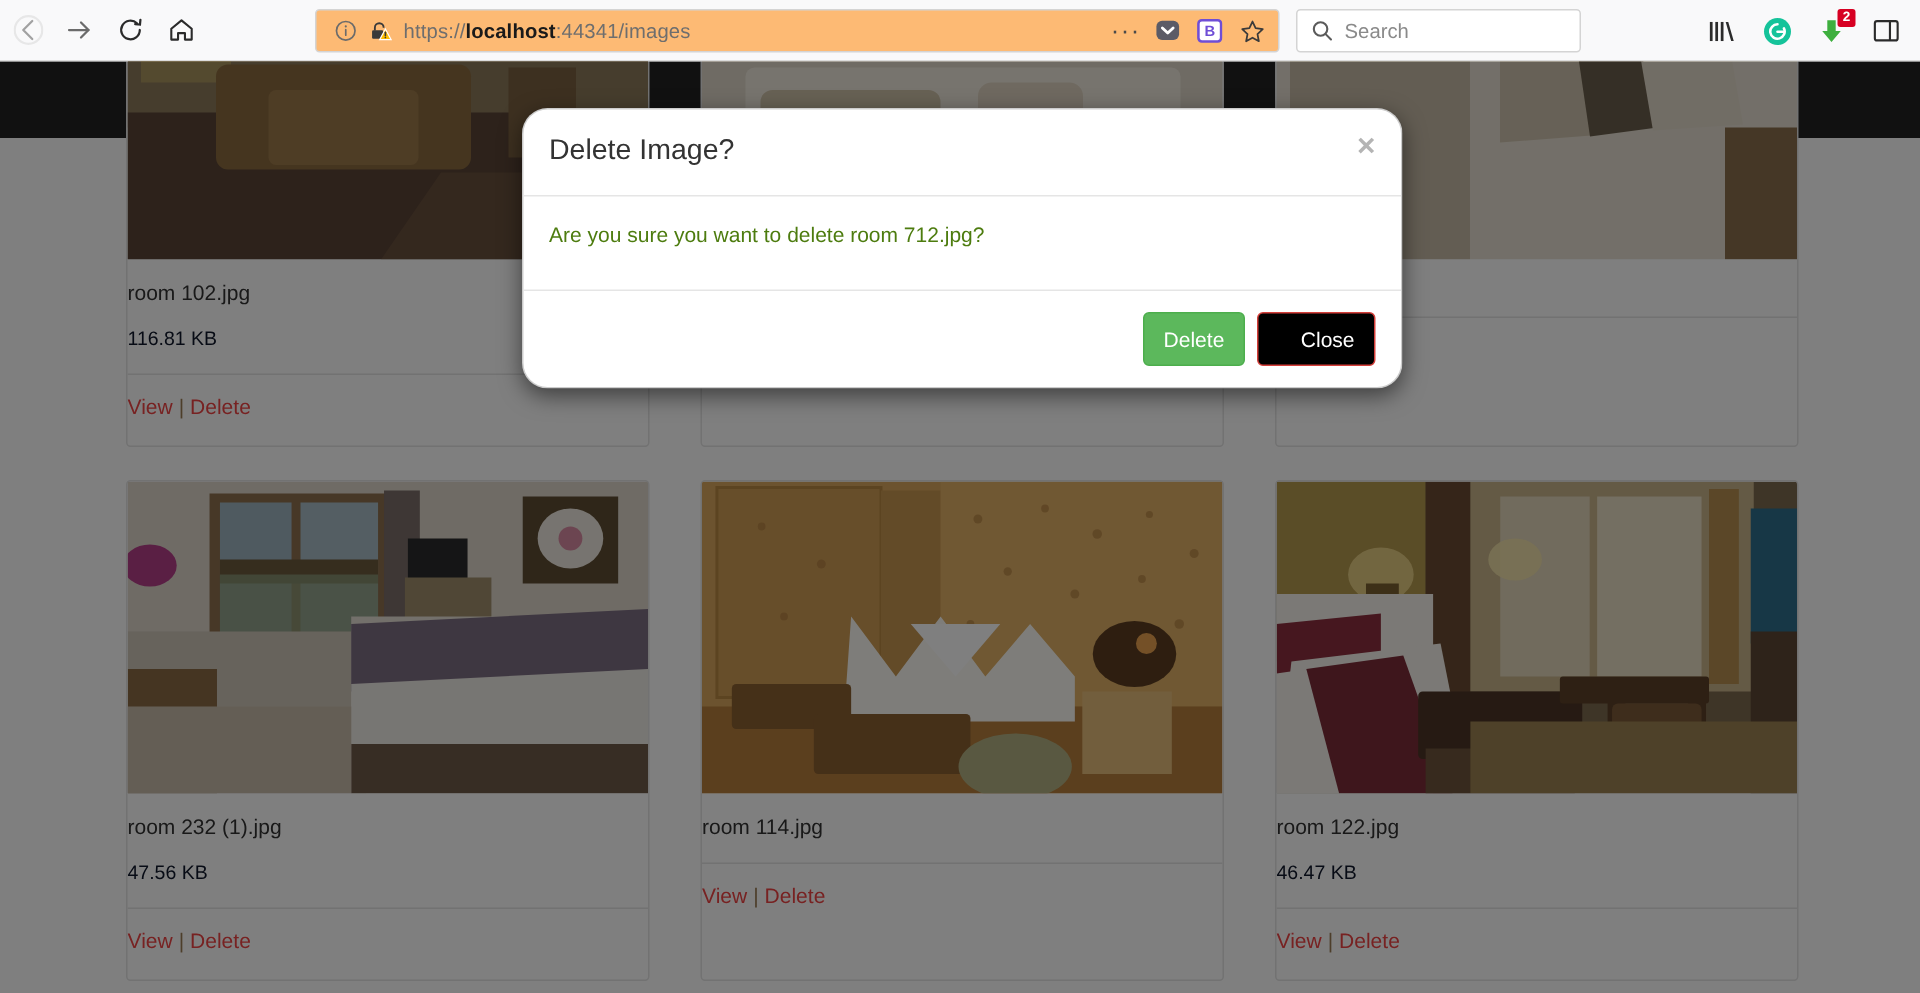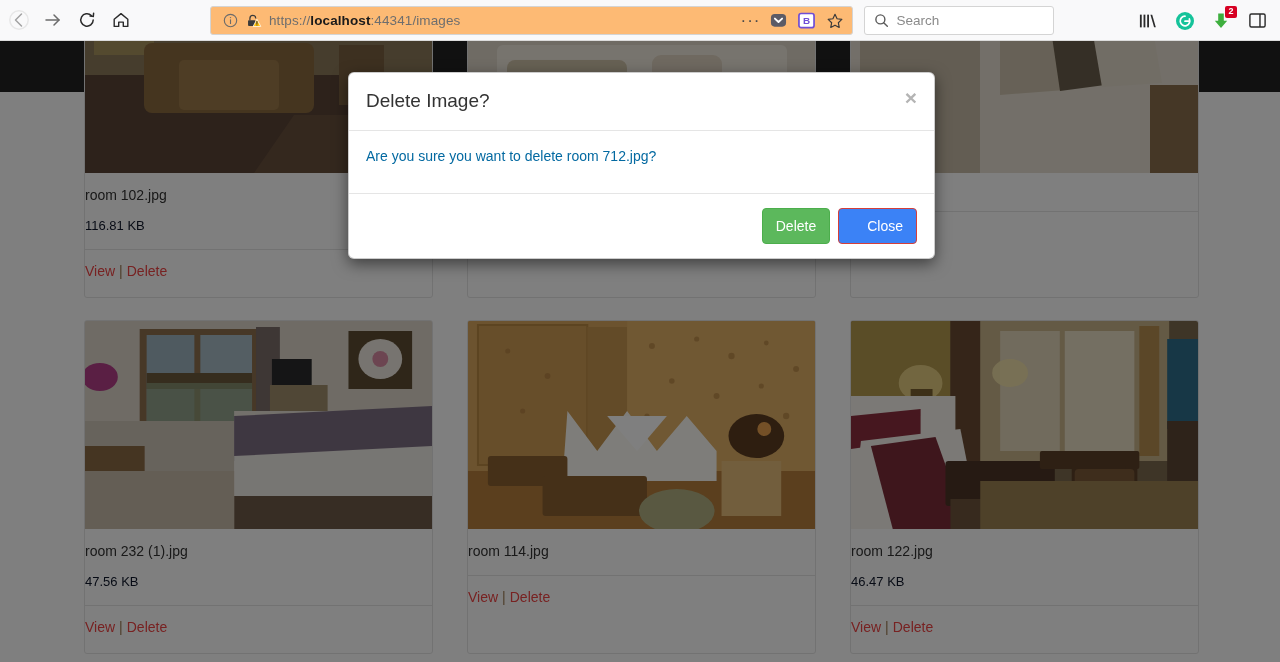--- a/index.html
+++ b/index.html
@@ -109,44 +109,44 @@
   .row1{ margin-top:-128px; }
   .row2{ margin-top:22px; }
 
   
   .backdrop{
     position:absolute; left:0; top:41px; width:1280px; height:621px;
     background:rgba(0,0,0,.5);
   }
   .modal{
     position:absolute; left:348px; top:72px; width:587px;
-    background:#fff; border-radius:6px;
+    background:#fff; border-radius:17px;
     box-shadow:0 5px 15px rgba(0,0,0,.5);
     border:1px solid rgba(0,0,0,.2);
   }
   .modal-head{
     padding:15px 17px; border-bottom:1px solid #e5e5e5;
     display:flex; align-items:flex-start; justify-content:space-between;
   }
   .modal-title{ font-size:19px; color:#333; font-weight:400; line-height:1.42; }
   .modal-close{
     font-size:21px; line-height:19px; color:#b4b4b4; font-weight:700;
     background:none; border:0; cursor:pointer; font-family:inherit; padding:0;
   }
-  .modal-body{ padding:17px; font-size:14px; color:#0369a1; min-height:62px; }
+  .modal-body{ padding:17px; font-size:14px; color:#4d7c0f; min-height:62px; }
   .modal-foot{
     padding:14px 17px; border-top:1px solid #e5e5e5;
     display:flex; justify-content:flex-end; gap:8px;
   }
   .btn{
     font-family:inherit; font-size:14px; padding:7px 13px; border-radius:4px;
     border:1px solid transparent; color:#fff; cursor:pointer; line-height:20px;
   }
   .btn-success{ background:#5cb85c; border-color:#4cae4c; }
-  .btn-danger{ background:#3b82f6; border-color:#d43f3a;padding-left:28px; }
+  .btn-danger{ background:#000000; border-color:#d43f3a;padding-left:28px; }
 </style>
 </head>
 <body>
 
 <div class="browser-chrome">
   <div class="nav-btns">
     <div class="chrome-btn disabled" title="Back">
       <svg width="20" height="20" viewBox="0 0 20 20" fill="none" stroke="#2b2b2b" stroke-width="1.5" stroke-linecap="round" stroke-linejoin="round">
         <path d="M12.5 4 L6.5 10 L12.5 16"></path>
           <circle cx="10" cy="10" r="9.2" stroke="#cfcfcf"></circle>

